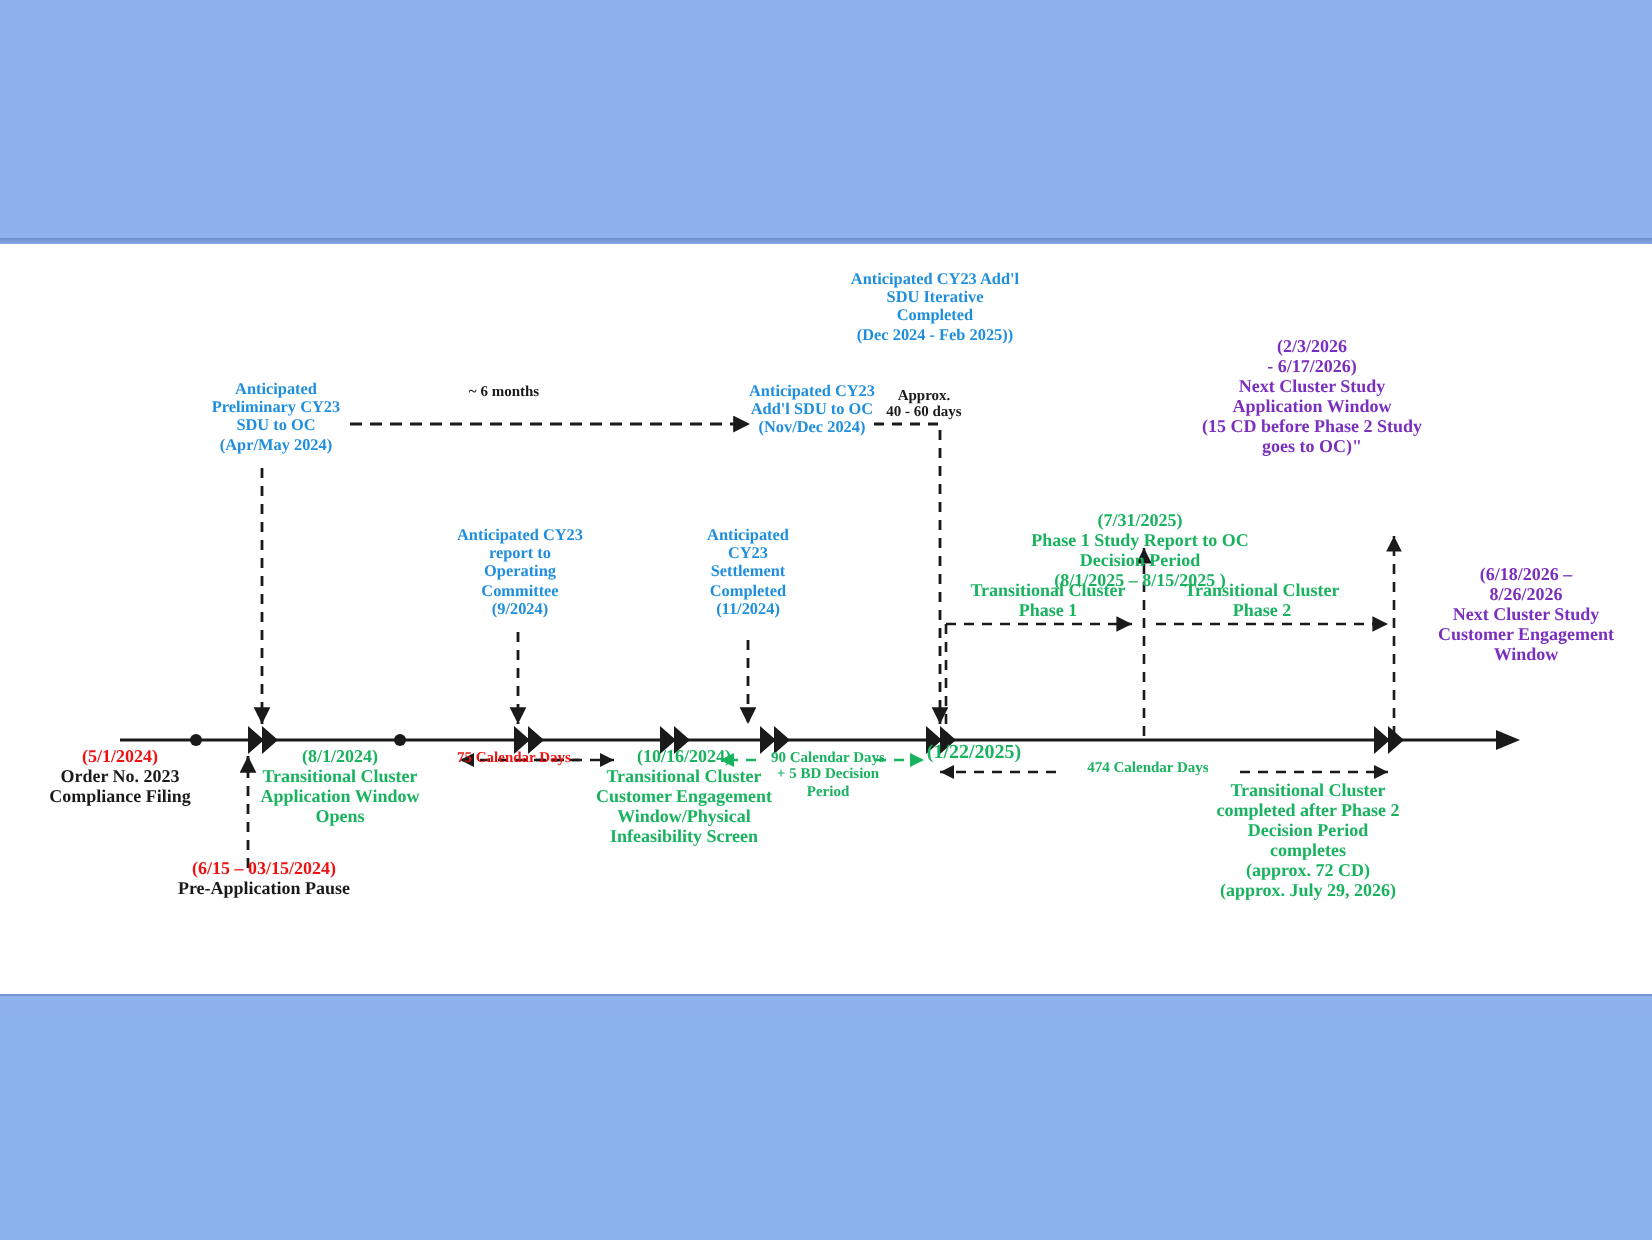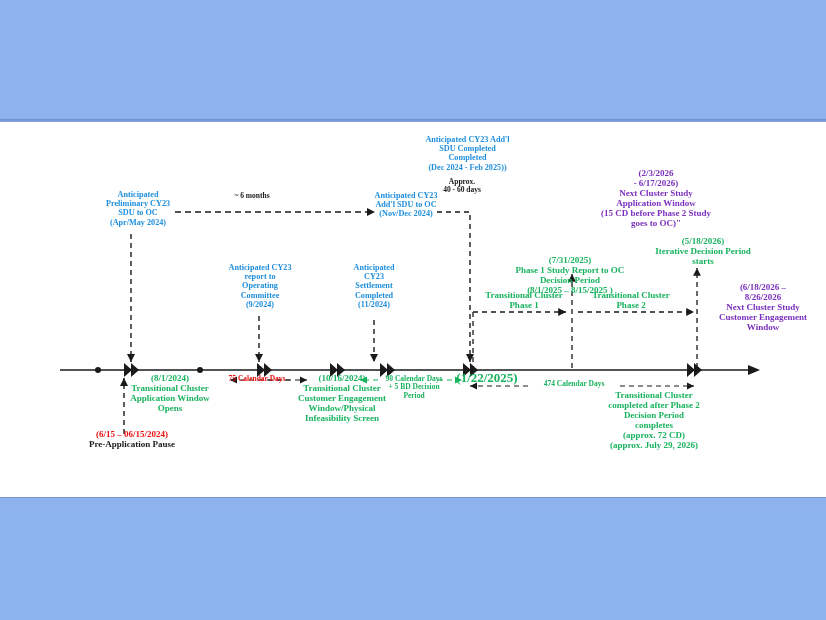--- a/index.html
+++ b/index.html
@@ -43,21 +43,21 @@
 
   .lbl{position:absolute;text-align:center;line-height:1.12;font-weight:bold;}
   .blue{color:#1f8fdd;}
   .green{color:#19b35f;}
   .purple{color:#7b2fbe;}
   .red{color:#ee1111;}
   .black{color:#1a1a1a;}
   .small{font-size:7.5px;}
   .s8{font-size:8.2px;}
   .s9{font-size:9px;}
-  .s10{font-size:13px;}
+  .s10{font-size:10px;}
 
   .two-tone .d{color:#ee1111;}
   .two-tone .t{color:#1a1a1a;font-weight:bold;}
 
   svg#wire{position:absolute;left:0;top:0;width:826px;height:375px;overflow:visible;}
 </style>
 </head>
 <body>
 
 <div id="stage">
@@ -173,42 +173,47 @@
     </div>
 
     <div class="lbl blue s8" style="left:360px;top:69px;width:92px;">
       <span>Anticipated CY23</span><br>
       <span>Add'l SDU to OC</span><br>
       <span>(Nov/Dec 2024)</span>
     </div>
 
     <div class="lbl blue s8" style="left:395px;top:13px;width:145px;">
       <span>Anticipated CY23 Add'l</span><br>
-      <span>SDU Completed</span><br>
+      <span>SDU Iterative</span><br>
       <span>Completed</span><br>
       <span>(Dec 2024 - Feb 2025))</span>
     </div>
 
-    <div class="lbl black small" style="left:434px;top:56px;width:56px;">
+    <div class="lbl black small" style="left:434px;top:72px;width:56px;">
       <span>Approx.</span><br>
       <span>40 - 60 days</span>
     </div>
 
     <div class="lbl blue s8" style="left:334px;top:141px;width:80px;">
       <span>Anticipated</span><br>
       <span>CY23</span><br>
       <span>Settlement</span><br>
       <span>Completed</span><br>
       <span>(11/2024)</span>
     </div>
 
 
+    <div class="lbl s9 two-tone" style="left:5px;top:251px;width:110px;">
+      <span class="d">(5/1/2024)</span><br>
+      <span class="t">Order No. 2023</span><br>
+      <span class="t">Compliance Filing</span>
+    </div>
 
     <div class="lbl s9 two-tone" style="left:62px;top:307px;width:140px;">
-      <span class="d">(6/15 – 06/15/2024)</span><br>
+      <span class="d">(6/15 – 03/15/2024)</span><br>
       <span class="t">Pre-Application Pause</span>
     </div>
 
     <div class="lbl green s9" style="left:118px;top:251px;width:104px;">
       <span>(8/1/2024)</span><br>
       <span>Transitional Cluster</span><br>
       <span>Application Window</span><br>
       <span>Opens</span>
     </div>
 
@@ -262,25 +267,20 @@
 
     <div class="lbl purple s9" style="left:586px;top:46px;width:140px;">
       <span>(2/3/2026</span><br>
       <span>- 6/17/2026)</span><br>
       <span>Next Cluster Study</span><br>
       <span>Application Window</span><br>
       <span>(15 CD before Phase 2 Study</span><br>
       <span>goes to OC)"</span>
     </div>
 
-    <div class="lbl green s9" style="left:644px;top:114px;width:118px;">
-      <span>(5/18/2026)</span><br>
-      <span>Iterative Decision Period</span><br>
-      <span>starts</span>
-    </div>
 
     <div class="lbl purple s9" style="left:700px;top:160px;width:126px;">
       <span>(6/18/2026 –</span><br>
       <span>8/26/2026</span><br>
       <span>Next Cluster Study</span><br>
       <span>Customer Engagement</span><br>
       <span>Window</span>
     </div>
 
 

